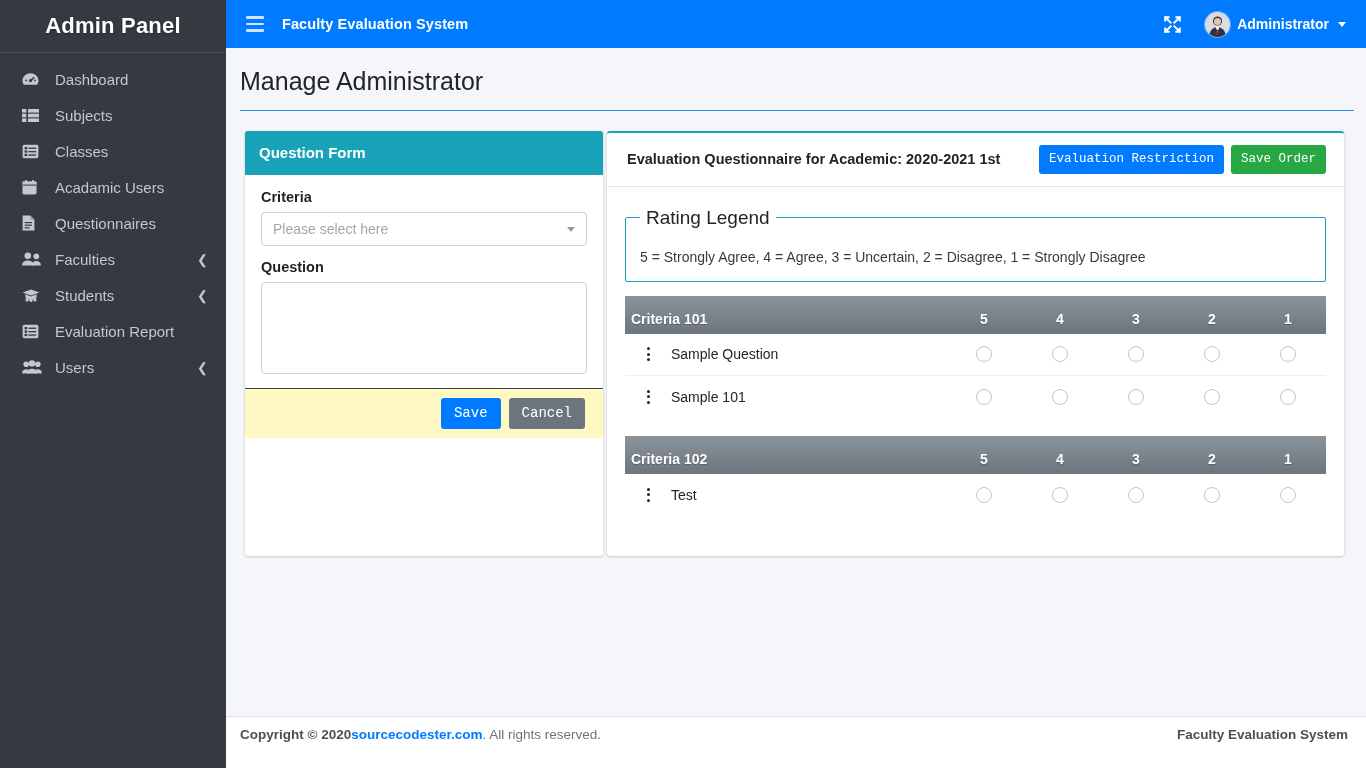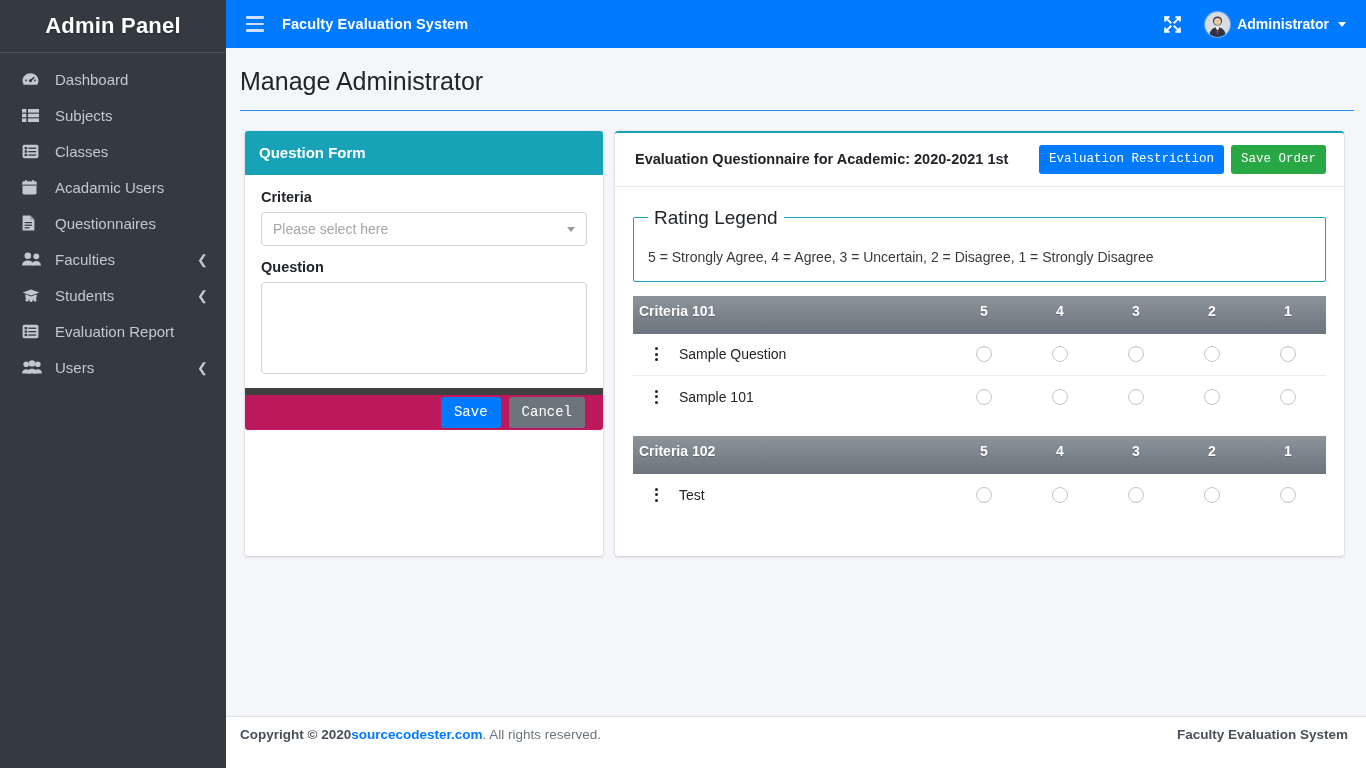--- a/index.html
+++ b/index.html
@@ -103,21 +103,21 @@
   .page-title {
     font-size: 25px; color: #212529; font-weight: normal;
     line-height: 34px; padding-left: 0;
   }
   .title-rule {
     margin-top: 12px;
     border-top: 1.5px solid #2a8cf0;
     width: 1114px;
   }
 
-  .row { display: flex; padding: 20px 14px 0 8px; gap: 12px; }
+  .row { display: flex; padding: 20px 14px 0 8px; gap: 4px; }
 
   
   .card {
     background: #fff;
     border-radius: 3px;
     box-shadow: 0 0 1px rgba(0,0,0,.12), 0 1px 3px rgba(0,0,0,.18);
   }
 
   
   .col-left { width: 358px; flex: 0 0 358px; margin-left: 11px; }
@@ -149,24 +149,24 @@
   .gap { height: 13px; }
   .textarea {
     width: 100%; height: 92px;
     border: 1px solid #ced4da; border-radius: 4px;
     background: #fff; position: relative;
     resize: none; font-family: "Liberation Sans", sans-serif;
     font-size: 14px; padding: 7px 9px; color: #495057;
     display: block;
   }
   .card-footer {
-    background: #be185d;
-    border-top: 7px solid #404040;
+    background: #fef9c3;
+    border-top: 1px solid #404040;
     border-radius: 0 0 3px 3px;
-    padding: 2px 18px;
+    padding: 9px 18px;
     display: flex; justify-content: flex-end; gap: 8px;
   }
   .btn {
     border: none; border-radius: 3px; cursor: pointer;
     font-family: Liberation Mono, monospace;
     color: #fff; font-size: 14px;
     padding: 6px 13px; line-height: 1.35;
   }
   .btn-primary { background: #007bff; }
   .btn-secondary { background: #6c757d; }
@@ -195,21 +195,21 @@
   }
   fieldset.legend-box > legend {
     font-size: 19px; color: #212529;
     padding: 0 6px; width: auto; font-weight: normal;
   }
   .legend-text { font-size: 14px; color: #3a3a3a; padding-top: 10px; }
 
   
   .crit-block { margin-bottom: 18px; }
   .crit-header {
-    display: flex; align-items: center;
+    display: flex; align-items: flex-end;
     height: 38px;
     background: linear-gradient(to bottom, #8b939b 0%, #6c757d 100%);
     color: #fff;
     padding: 0 0 0 4px;
   }
   .crit-header .cname {
     flex: 1 1 auto; font-size: 14px; font-weight: bold;
     padding-bottom: 7px; padding-left: 2px;
     text-shadow: 0 1px 1px rgba(0,0,0,.25);
   }

